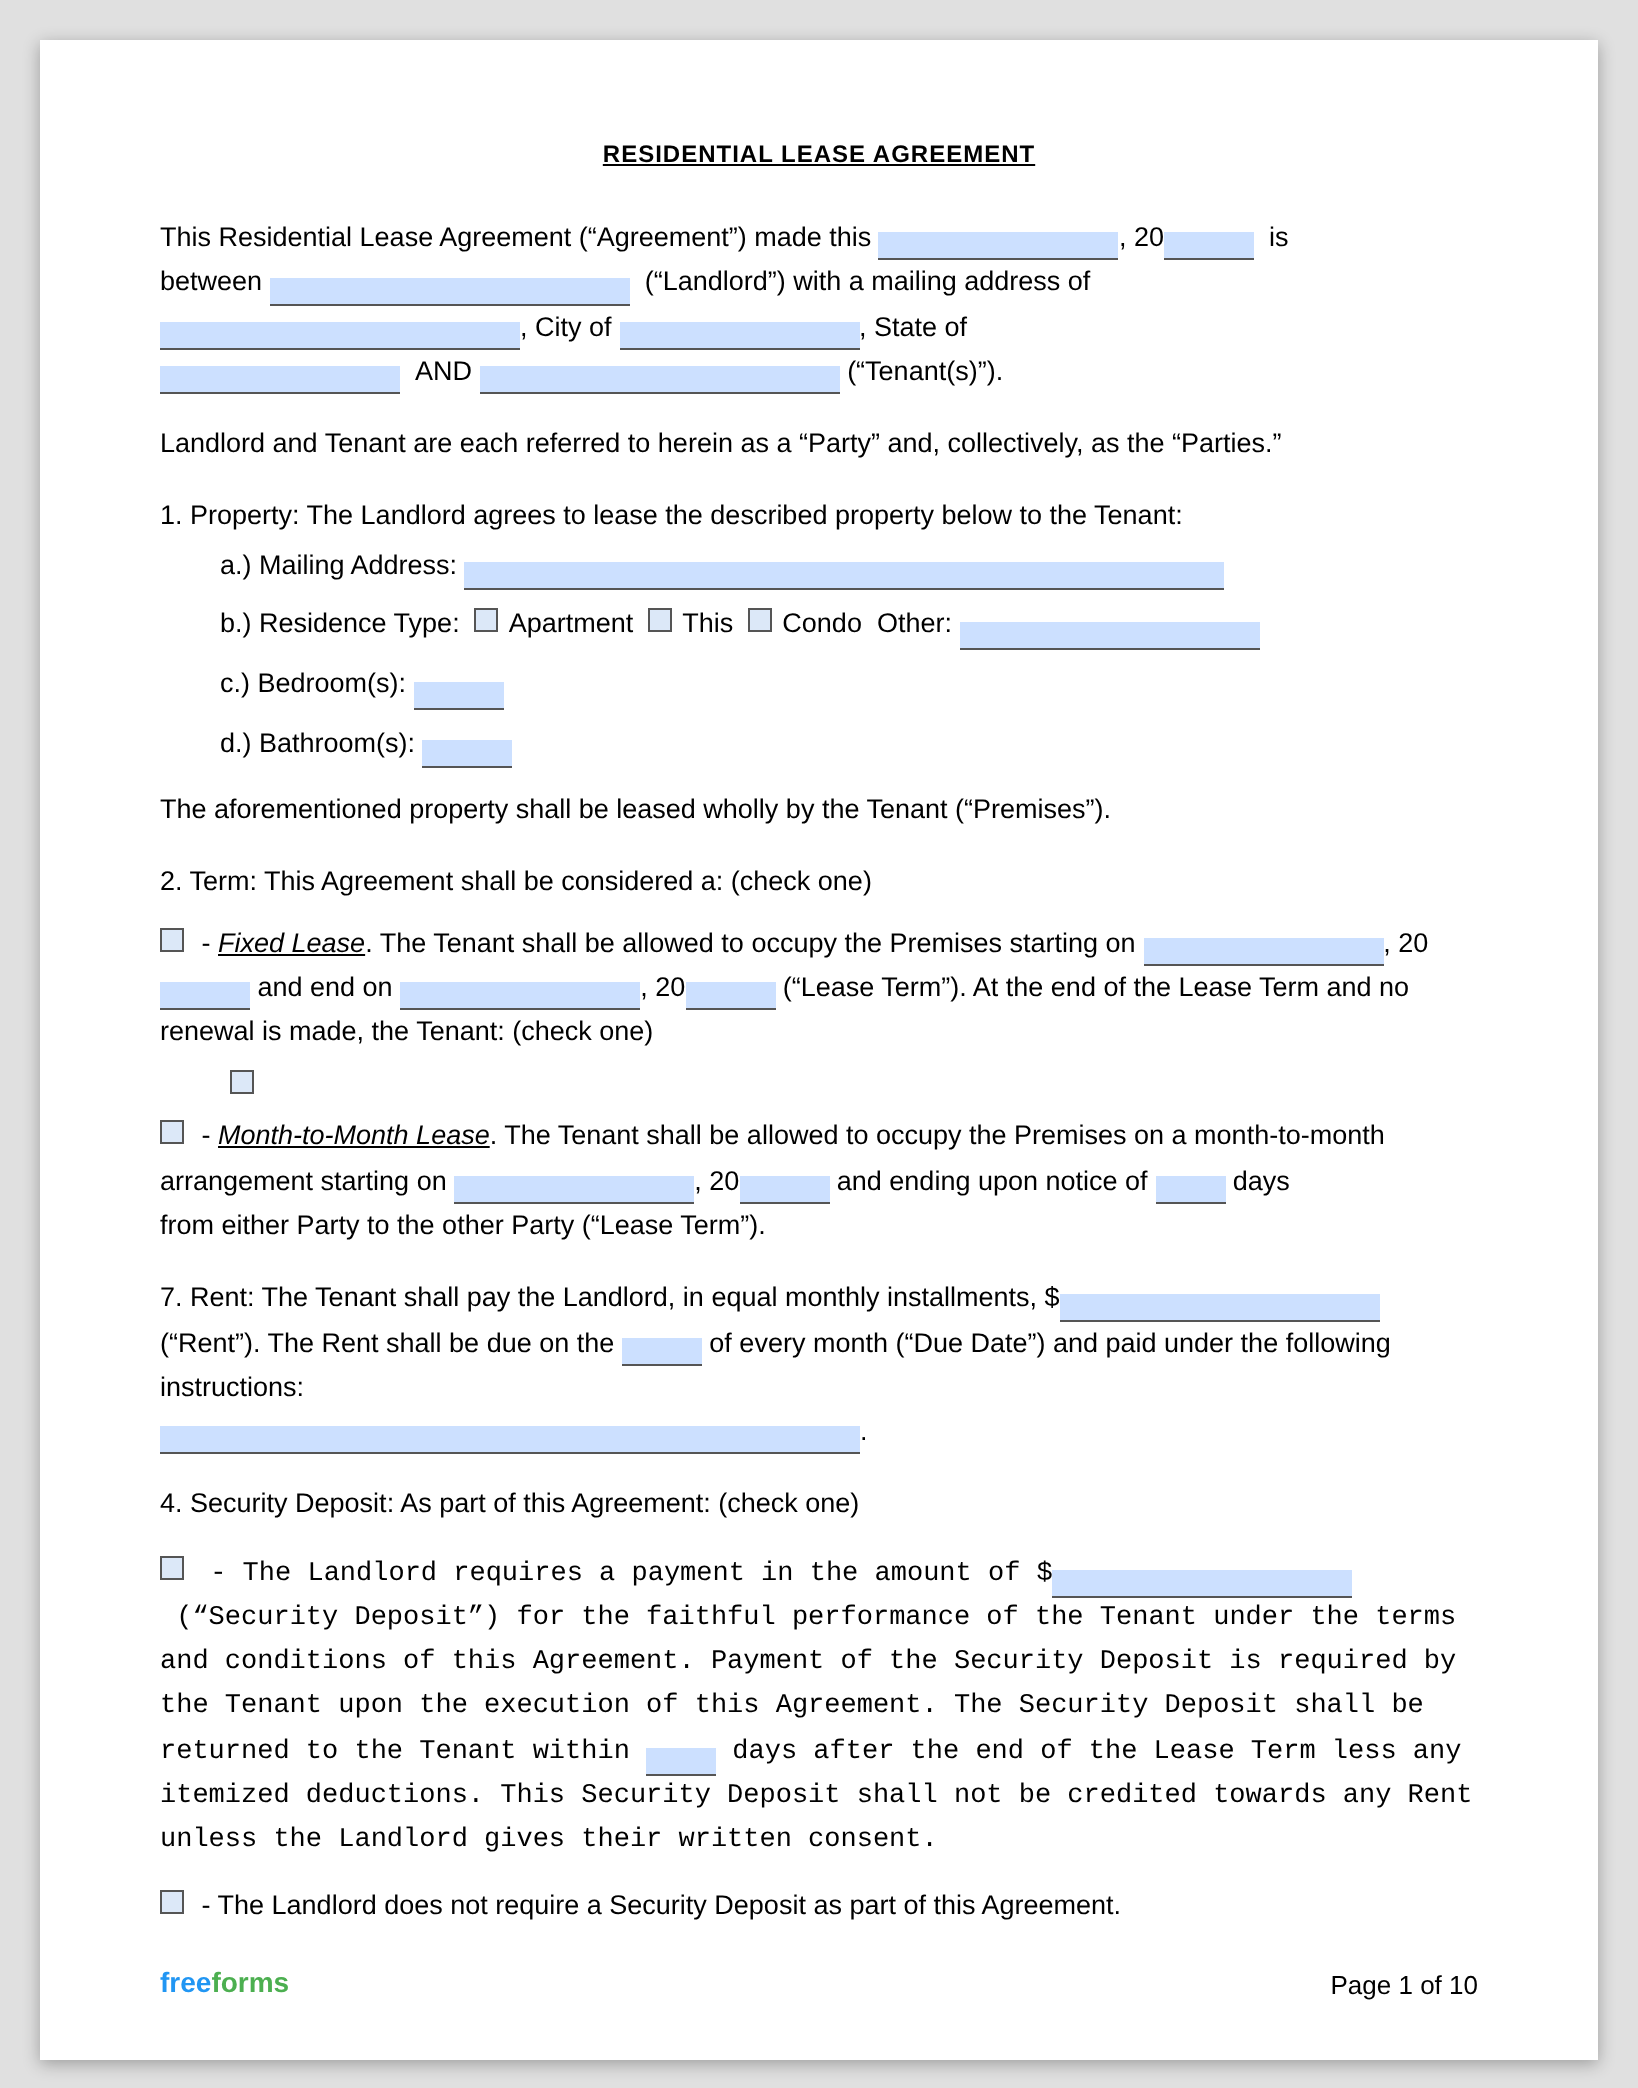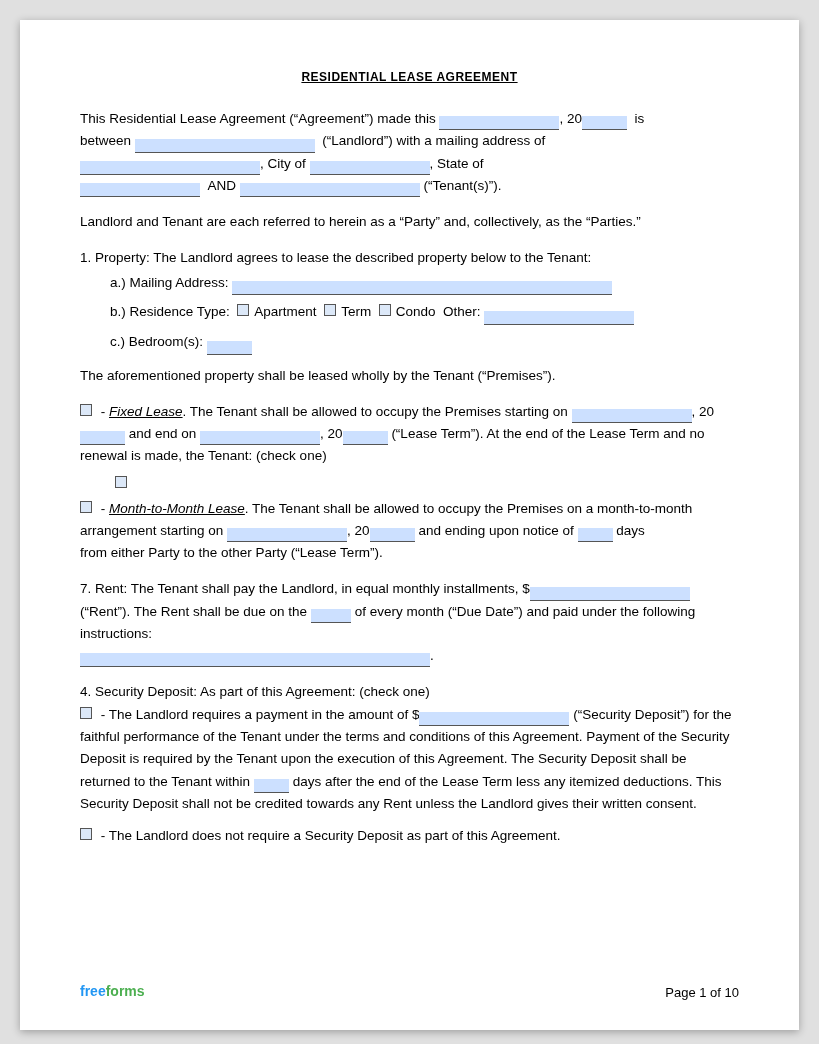--- a/index.html
+++ b/index.html
@@ -100,32 +100,36 @@
 
   <div class="section-block">
     <div><span class="section-heading">1. Property</span><span>: The Landlord agrees to lease the described property below to the Tenant:</span></div>
     <div class="sub-items">
       <div>
         <span>a.)  Mailing Address:</span>&nbsp;<span class="inline-blue" style="min-width:380px;"></span>
       </div>
       <div style="margin-top:4px;">
         <span>b.)  Residence Type:</span>&nbsp;
         <span class="cb"></span><span>Apartment</span>&nbsp;
-        <span class="cb"></span><span>Term</span>&nbsp;
+        <span class="cb"></span><span>This</span>&nbsp;
         <span class="cb"></span><span>Condo</span>&nbsp;
         <span>Other:</span>&nbsp;<span class="inline-blue medium2" style="min-width:150px;"></span>
       </div>
       <div style="margin-top:4px;">
         <span>c.)  Bedroom(s):</span>&nbsp;<span class="inline-blue short2"></span>
       </div>
+      <div style="margin-top:4px;">
+        <span>d.)  Bathroom(s):</span>&nbsp;<span class="inline-blue short2"></span>
+      </div>
     </div>
     <div style="margin-top:10px;">The aforementioned property shall be leased wholly by the Tenant (“Premises”).</div>
   </div>
 
   <div class="section-block">
+    <div><span class="section-heading">2. Term</span><span>: This Agreement shall be considered a: (check one)</span></div>
     <div style="margin-top:8px;">
       <span class="cb"></span>
       <span>- </span><span style="text-decoration:underline;font-style:italic;">Fixed Lease</span><span>. The Tenant shall be allowed to occupy the Premises starting on</span>&nbsp;<span class="inline-blue medium2"></span><span>, 20</span><span class="inline-blue short2"></span><span> and end on</span>&nbsp;<span class="inline-blue medium2"></span><span>, 20</span><span class="inline-blue short2"></span><span> (“Lease Term”). At the end of the Lease Term and no renewal is made, the Tenant: (check one)</span>
     </div>
     <div class="sub-lease-items" style="margin-top:6px;">
       <div class="sub-checkbox-row">
         <span class="cb"></span>
       </div>
     </div>
     <div style="margin-top:10px;">
@@ -136,21 +140,21 @@
   </div>
 
   <div class="section-block">
     <span class="section-heading">7. Rent</span><span>: The Tenant shall pay the Landlord, in equal monthly installments, $</span><span class="inline-blue rent"></span><br>
     <span>(“Rent”). The Rent shall be due on the</span>&nbsp;<span class="inline-blue due"></span>&nbsp;<span>of every month (“Due Date”) and paid under the following instructions:</span><br>
     <span class="inline-blue instructions"></span><span>.</span>
   </div>
 
   <div class="section-block">
     <div><span class="section-heading">4. Security Deposit</span><span>: As part of this Agreement: (check one)</span></div>
-    <div style="margin-top:0;">
+    <div style="margin-top:12px;font-family:Liberation Mono, monospace;">
       <span class="cb"></span>
       <span>- The Landlord requires a payment in the amount of $</span><span class="inline-blue security"></span>&nbsp;<span>(“Security Deposit”) for the faithful performance of the Tenant under the terms and conditions of this Agreement. Payment of the Security Deposit is required by the Tenant upon the execution of this Agreement. The Security Deposit shall be returned to the Tenant within</span>&nbsp;<span class="inline-blue days"></span>&nbsp;<span>days after the end of the Lease Term less any itemized deductions. This Security Deposit shall not be credited towards any Rent unless the Landlord gives their written consent.</span>
     </div>
     <div style="margin-top:10px;">
       <span class="cb"></span>
       <span>- The Landlord does not require a Security Deposit as part of this Agreement.</span>
     </div>
   </div>
 
   <div class="footer">

